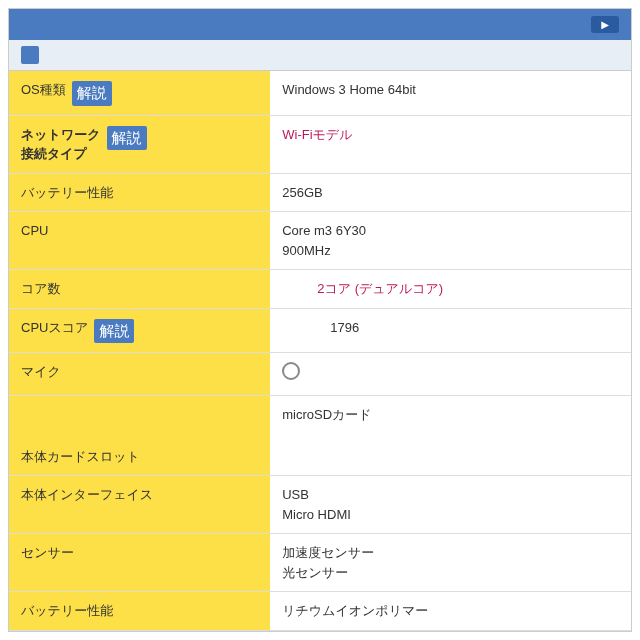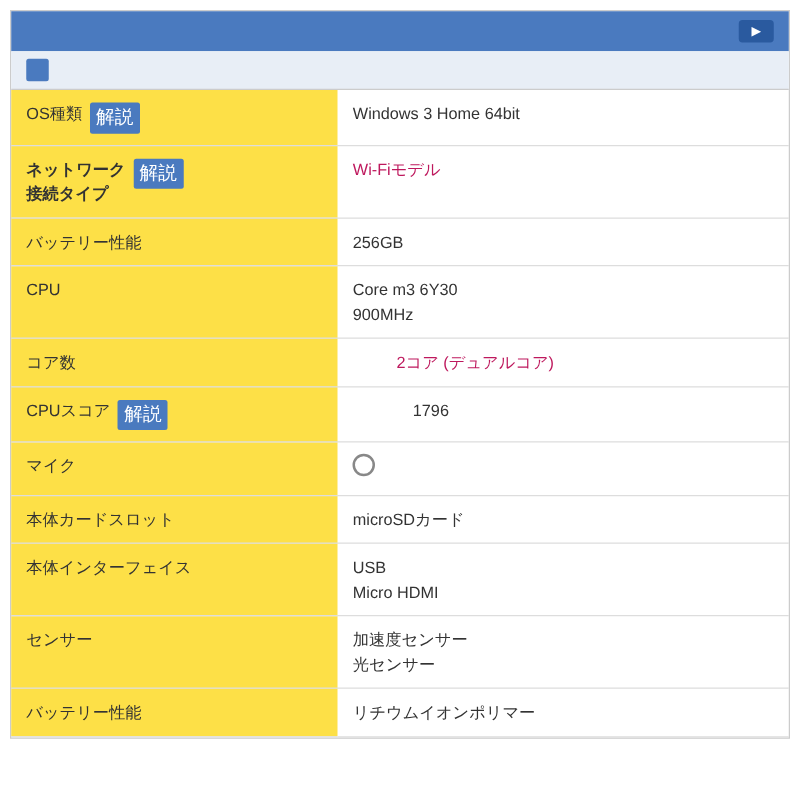--- a/index.html
+++ b/index.html
@@ -205,21 +205,21 @@
           <td>
             <div class="label-cell">
               <span style="white-space: pre-wrap;">マイク</span>
             </div>
           </td>
           <td><span class="circle-icon"></span></td>
         </tr>
         <tr>
           <td>
             <div class="label-cell">
-              <span style="white-space: pre-wrap;">本体カードスロット</span>
+              <span style="white-space: pre-wrap; margin-top: 42px;">本体カードスロット</span>
             </div>
           </td>
           <td><span style="white-space: pre-wrap;">microSDカード</span></td>
         </tr>
         <tr>
           <td>
             <div class="label-cell">
               <span style="white-space: pre-wrap;">本体インターフェイス</span>
             </div>
           </td>

